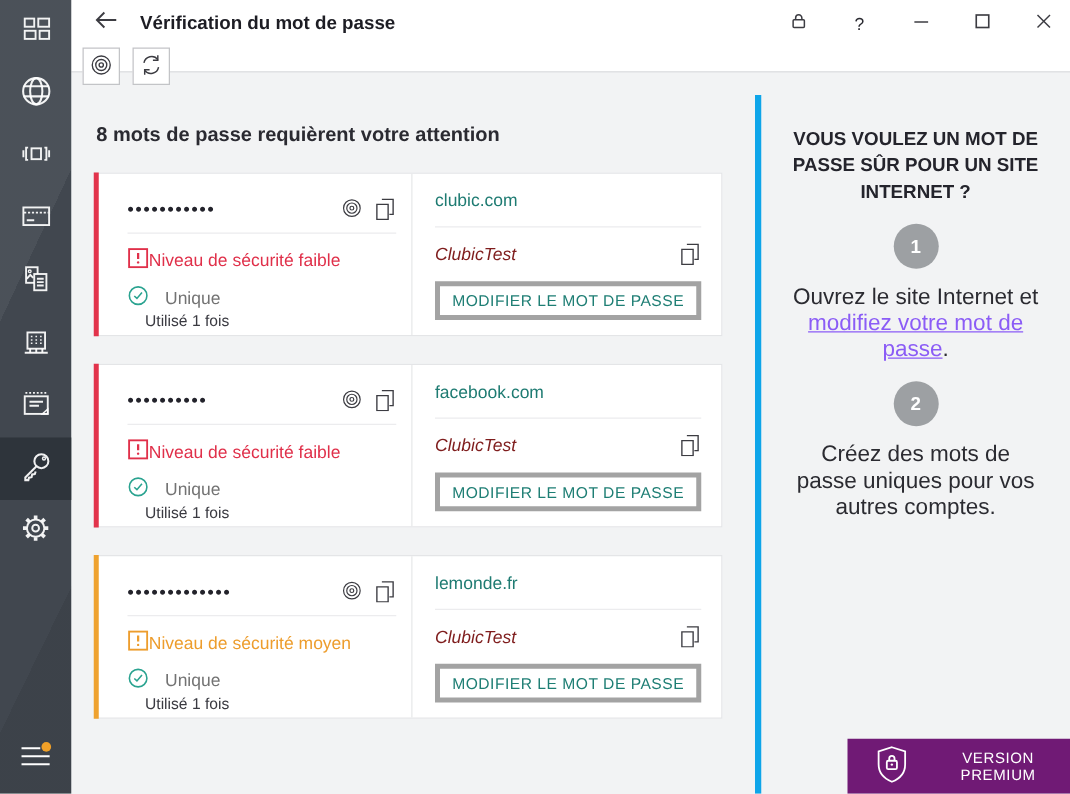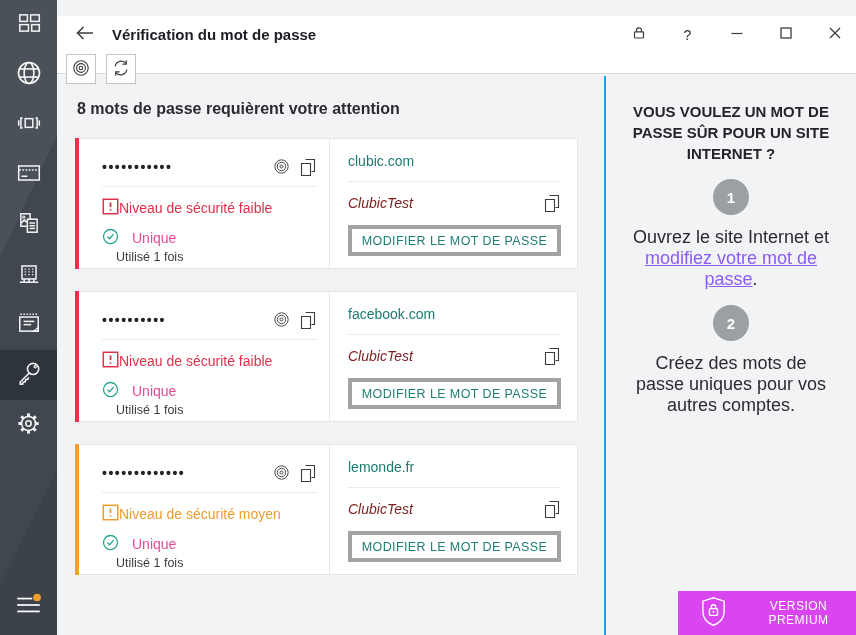--- a/index.html
+++ b/index.html
@@ -12,21 +12,21 @@
       linear-gradient(115deg, rgba(255,255,255,0.055) 0 34%, rgba(255,255,255,0) 34%),
       linear-gradient(296deg, rgba(0,0,0,0.07) 0 22%, rgba(0,0,0,0) 22%),
       #41474f;
     z-index:5; }
   .side-item { width:57px; height:50px; display:flex; align-items:center; justify-content:center; cursor:pointer; }
   .side-item.selected { background:#2e343b; }
   .side-item svg { stroke:rgba(255,255,255,0.93); fill:none; stroke-width:1.4; }
   .side-footer { position:absolute; bottom:8px; left:0; width:57px; height:40px; display:flex; align-items:center; justify-content:center; cursor:pointer; }
 
   
-  .header { position:absolute; left:57px; top:16px; width:799px; height:58px; background:#fff; border-bottom:1px solid #d8d9db; z-index:4; }
+  .header { position:absolute; left:57px; top:0; width:799px; height:58px; background:#fff; border-bottom:1px solid #d8d9db; z-index:4; }
   .titlebar { height:37px; display:flex; align-items:center; }
   .back-btn { margin-left:15px; width:26px; height:26px; display:flex; align-items:center; justify-content:center; cursor:pointer; }
   .title { margin-left:14px; font-size:15px; color:#1d1d24; }
   .win-controls { margin-left:auto; display:flex; align-items:center; gap:32px; padding-right:13px; }
   .win-btn { width:17px; height:17px; display:flex; align-items:center; justify-content:center; cursor:pointer; color:#2a2a31; font-size:14px; }
   .toolbar { display:flex; gap:10px; padding-left:9px; margin-top:1px; }
   .tool-btn { width:30px; height:30px; border:1px solid #c3c4c7; background:#fff; display:flex; align-items:center; justify-content:center; cursor:pointer; }
 
   
   .main { position:absolute; left:57px; top:76px; width:547px; height:559px; background:#f2f3f4; overflow:hidden; }
@@ -35,38 +35,38 @@
   .pw-card::before { content:""; position:absolute; left:-1px; top:-1px; bottom:-1px; width:4px; background:#999; }
   .pw-card[data-sev="faible"]::before { background:#e2334b; }
   .pw-card[data-sev="moyen"]::before  { background:#efa22f; }
   .card-left { position:absolute; left:4px; top:0; width:249px; height:100%; padding:18px 12px 0 22px; }
   .pw-row { display:flex; align-items:center; border-bottom:1px solid #ececee; padding-bottom:10px; }
   .pw-mask { font-size:14px; font-weight:bold; letter-spacing:1.5px; color:#23232b; flex:1; line-height:14px; }
   .pw-row .icon-btn { margin-left:8px; cursor:pointer; display:flex; }
   .sec-row { display:flex; align-items:center; margin-top:11px; font-size:14px; }
   .pw-card[data-sev="faible"] .sec-row { color:#e0304a; }
   .pw-card[data-sev="moyen"]  .sec-row { color:#ed9d2d; }
-  .uni-row { display:flex; align-items:center; margin-top:10px; gap:13px; font-size:14px; color:#ec4899; }
+  .uni-row { display:flex; align-items:center; margin-top:10px; gap:13px; font-size:14px; color:#737373; }
   .usage { margin-left:14px; margin-top:2px; font-size:12.5px; color:#3a3a41; }
   .card-divider { position:absolute; left:253px; top:0; bottom:0; width:1px; background:#e8e9ea; }
   .card-right { position:absolute; left:254px; top:0; right:0; height:100%; padding:13px 16px 0 18px; }
   .site-link { font-size:14px; color:#1e7b72; cursor:pointer; display:inline-block; }
   .site-sep { border:none; border-top:1px solid #ececee; margin:11px 0 0 0; }
   .login-row { display:flex; align-items:center; margin-top:11px; }
   .login-name { font-size:14px; color:#7f1d1d; flex:1;font-style:italic; }
   .login-row .icon-btn { cursor:pointer; display:flex; }
   .modify-btn { margin-top:13px; width:100%; height:31px; background:#fff; border:4px solid #a3a3a3; color:#1e7e74; font-size:12.5px; letter-spacing:0.4px; font-family:"Liberation Sans",sans-serif; cursor:pointer; }
 
   
-  .aside { position:absolute; left:604px; top:76px; width:252px; height:559px; background:#f2f3f4; border-left:2px solid #0ea5e9; text-align:center; }
+  .aside { position:absolute; left:604px; top:76px; width:252px; height:559px; background:#f2f3f4; border-left:5px solid #0ea5e9; text-align:center; }
   .aside-heading { margin:25px 20px 0 20px; font-size:15px; font-weight:bold; line-height:21px; color:#24242c; }
   .step-circle { width:36px; height:36px; border-radius:50%; background:#9da0a3; color:#fff; font-size:15px; font-weight:bold; display:flex; align-items:center; justify-content:center; margin:15px auto 12px auto; }
   .step-text { font-size:18px; line-height:21px; color:#2b2b31; margin:0 24px; }
   .step-link { color:#8b5cf6; text-decoration:underline; cursor:pointer; }
-  .premium-btn { position:absolute; right:0; bottom:0; width:178px; height:44px; background:#d946ef; border:none; display:flex; align-items:center; cursor:pointer; }
+  .premium-btn { position:absolute; right:0; bottom:0; width:178px; height:44px; background:#701a75; border:none; display:flex; align-items:center; cursor:pointer; }
   .premium-label { color:#fff; font-size:12px; letter-spacing:0.5px; margin-left:14px; }
   .premium-btn svg { margin-left:22px; }
 
   .icon-dark { stroke:#3c3c42; fill:none; }
 </style>
 </head>
 <body>
 
 <nav class="sidebar">
   <div class="side-item">

